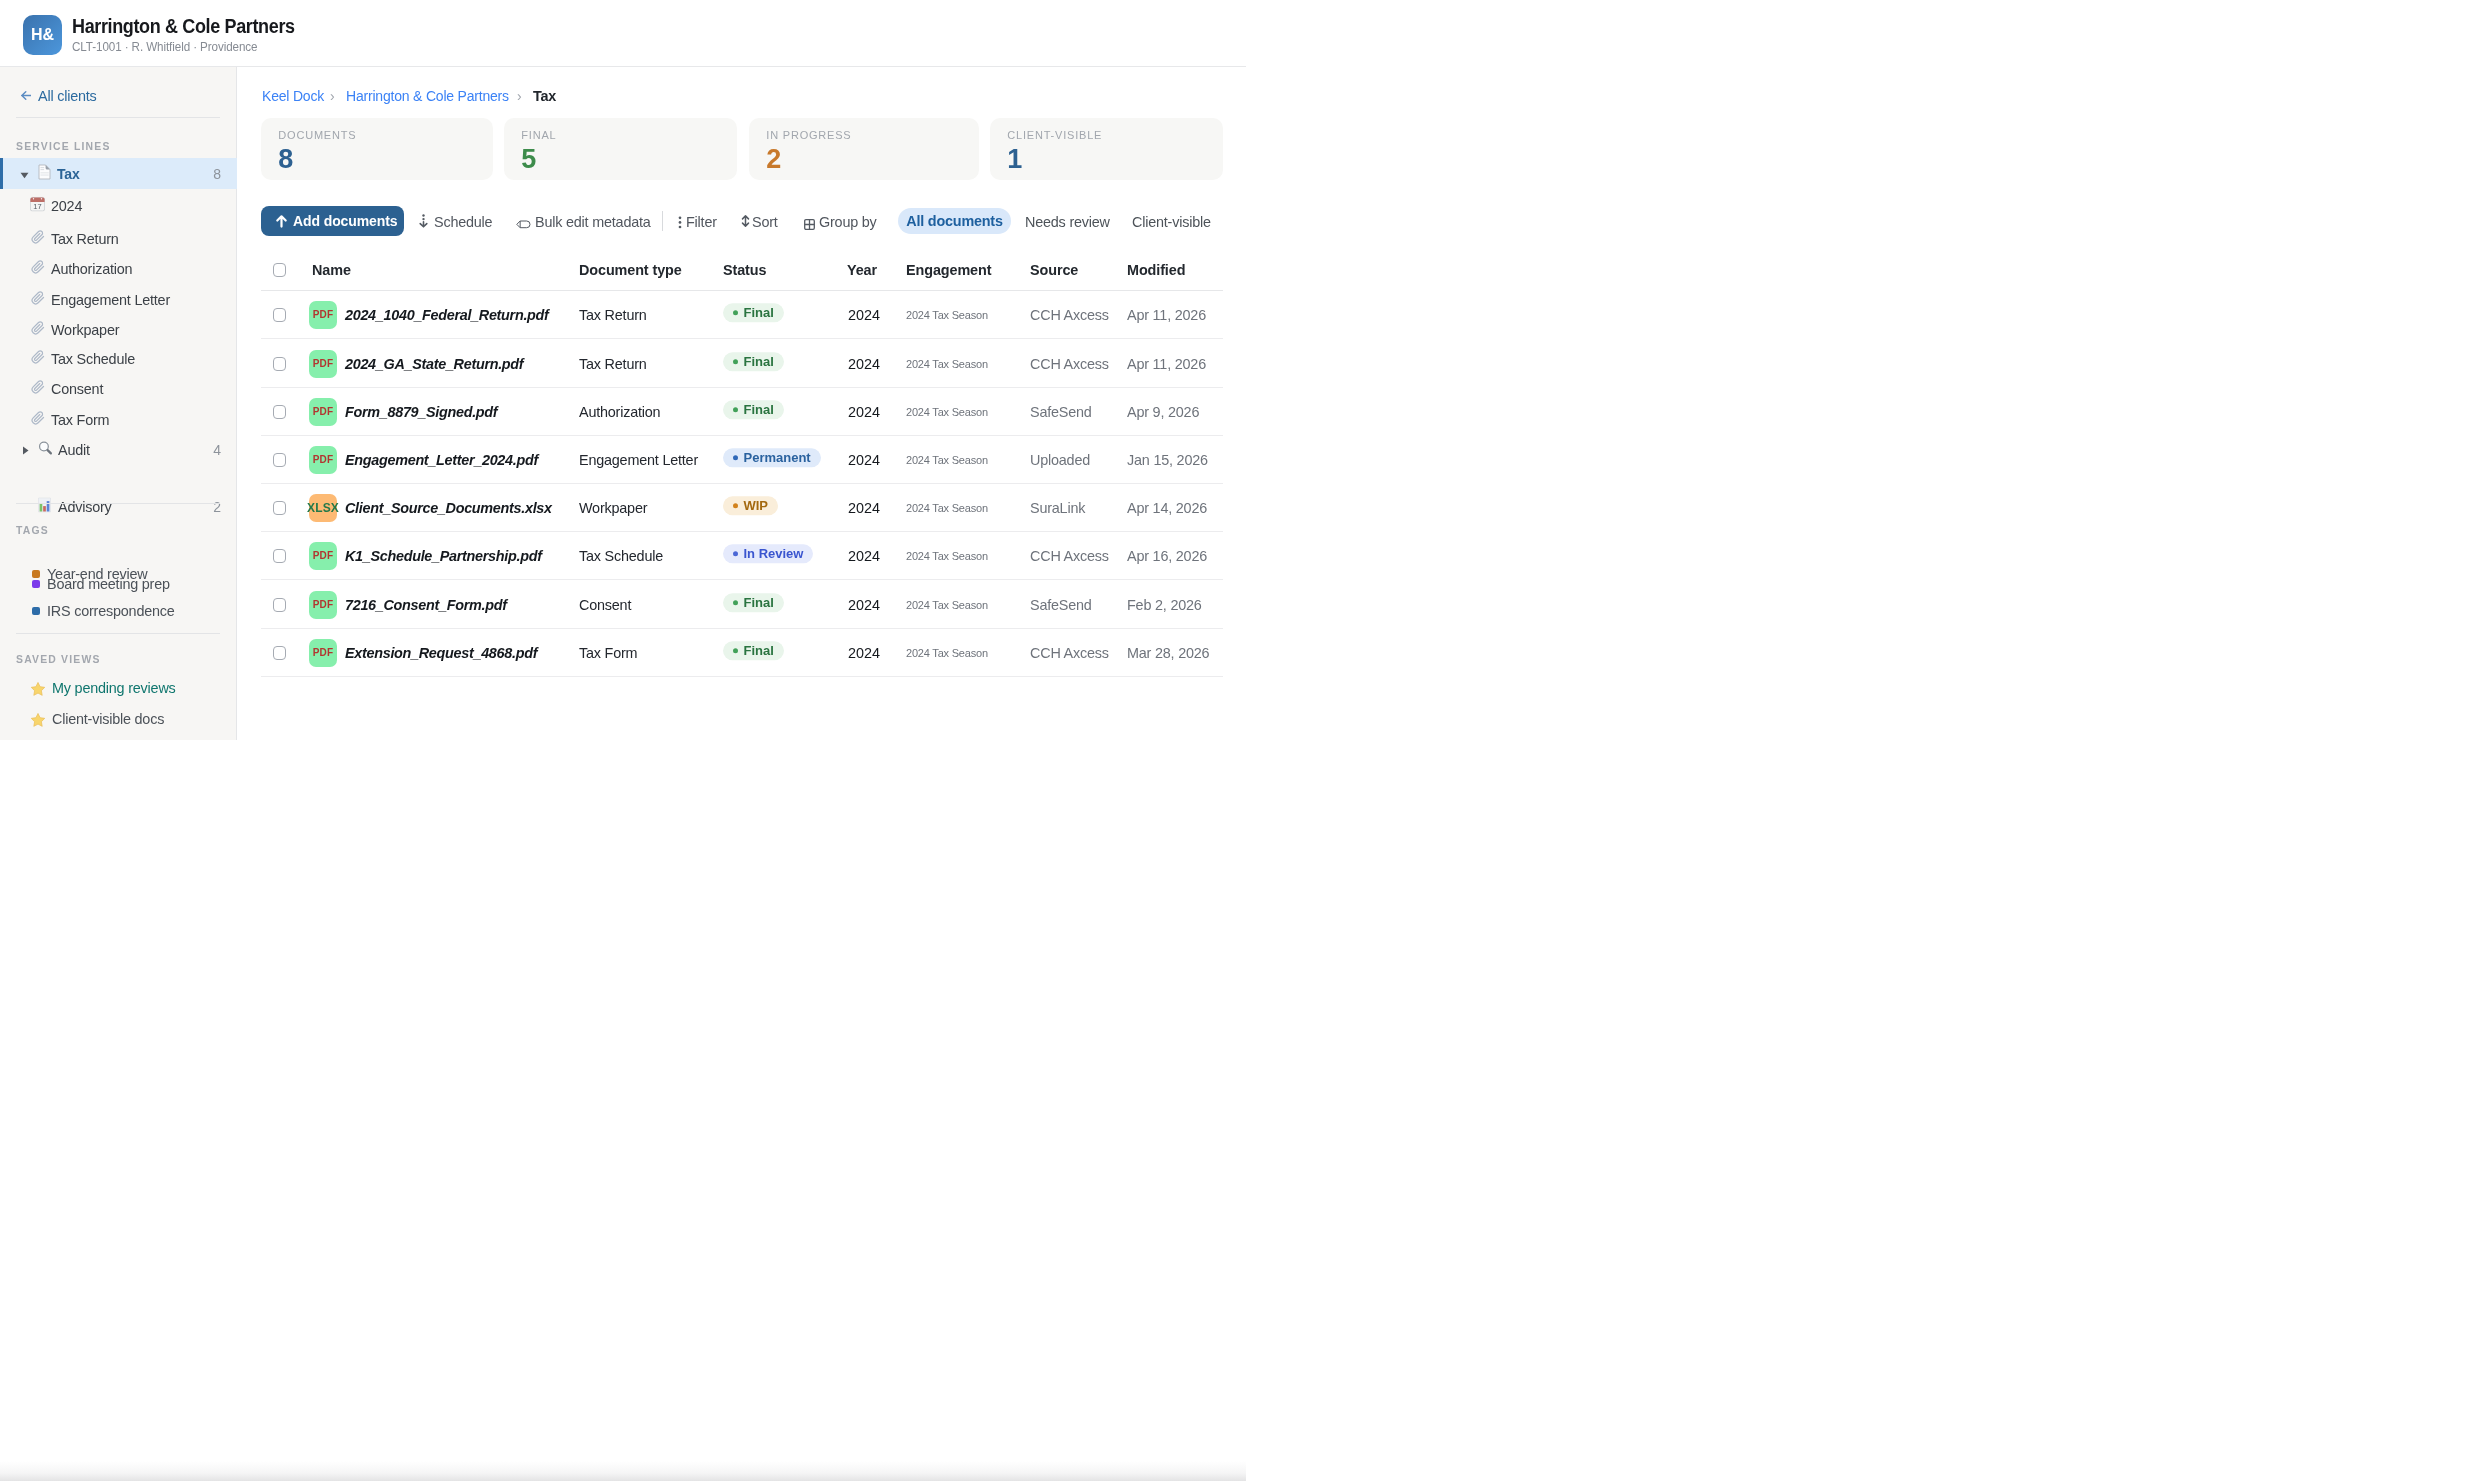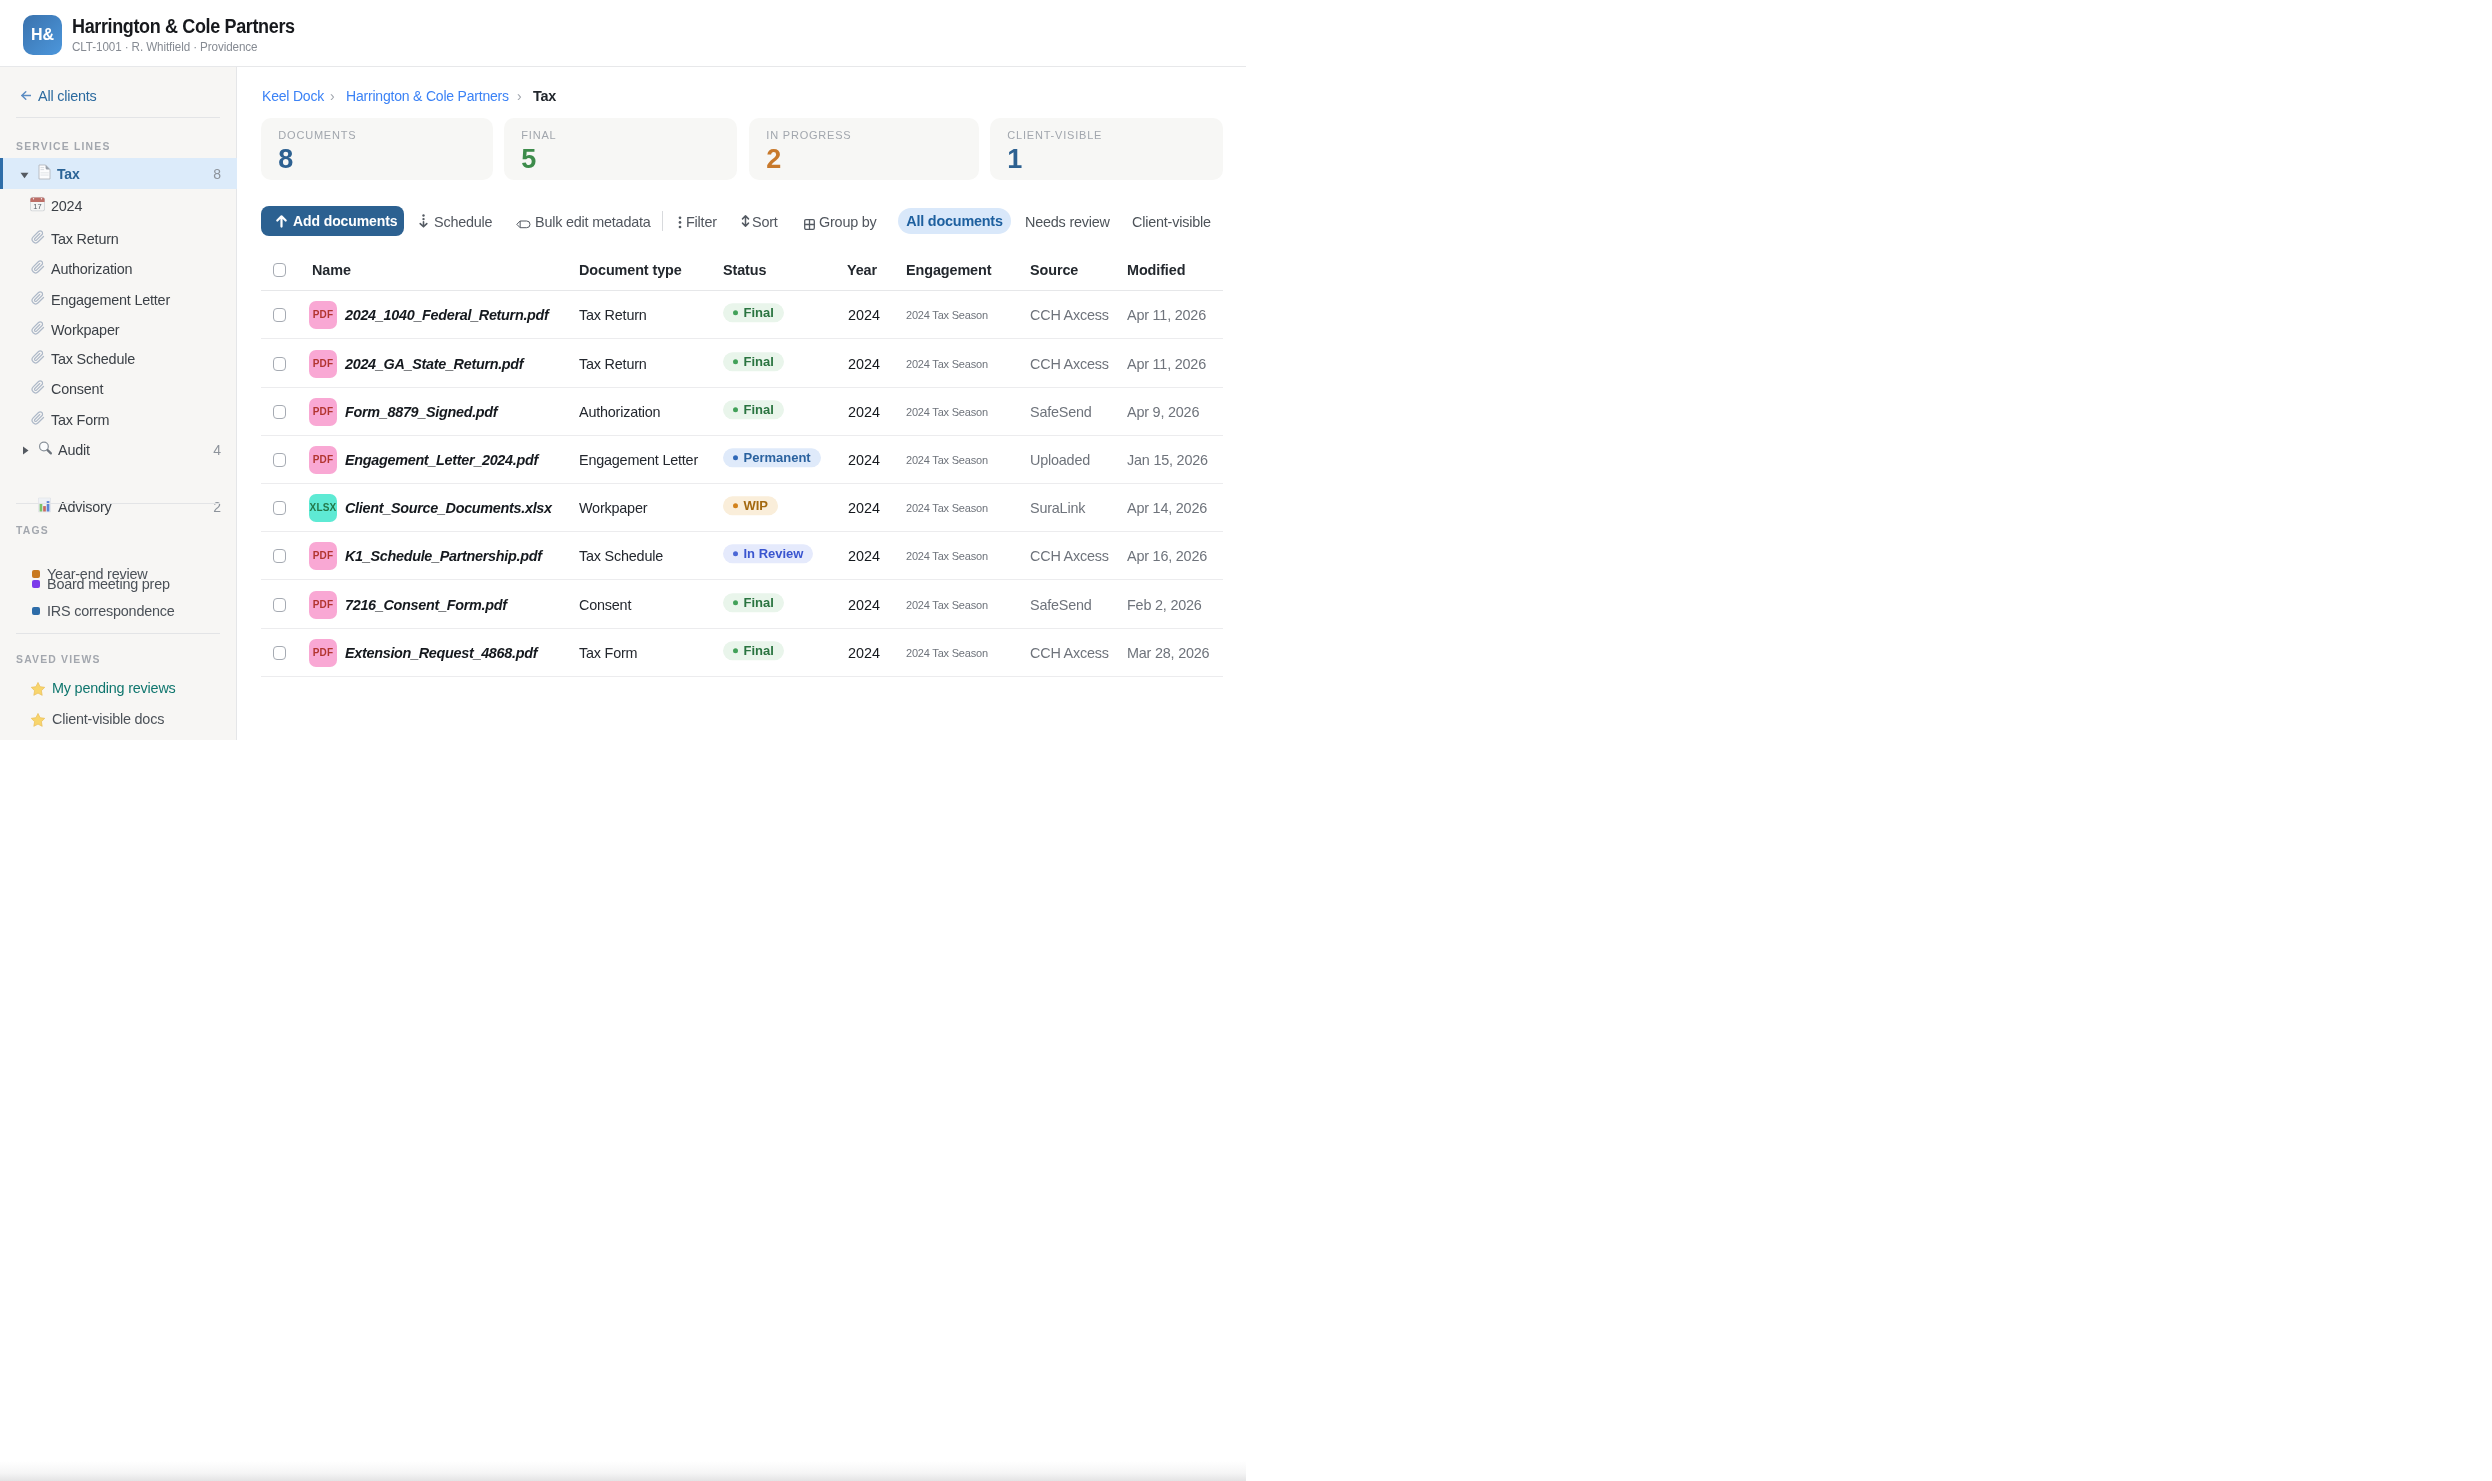--- a/index.html
+++ b/index.html
@@ -41,22 +41,22 @@
   display:flex;align-items:center;justify-content:center;font-size:14.4px;font-weight:700;color:#1e609f;letter-spacing:-0.2px;}
 .tseg{position:absolute;top:214px;font-size:14.4px;color:#4d5359;white-space:nowrap;letter-spacing:-0.2px;}
 
 .thead .col, .trow .col{position:absolute;top:50%;transform:translateY(-50%);white-space:nowrap;}
 .thead{position:absolute;left:261px;top:249px;width:962px;height:42px;}
 .thead .col{font-size:14.4px;font-weight:700;color:#23282e;letter-spacing:-0.1px;}
 .trow{position:absolute;left:261px;width:962px;height:48px;border-bottom:1px solid #ececee;}
 .cb{position:absolute;left:12px;top:50%;transform:translateY(-50%);width:13.3px;height:14px;border:1.5px solid #a6abb3;border-radius:4px;background:#fff;}
 .badge{position:absolute;left:48px;top:50%;transform:translateY(-50%);width:28px;height:28px;border-radius:7px;
   display:flex;align-items:center;justify-content:center;font-size:10px;font-weight:700;letter-spacing:0.2px;}
-.bpdf{background:#f9a8d4;color:#b23530;}
-.bxlsx{background:#5eead4;color:#24794a;font-size:10px;}
+.bpdf{background:#86efac;color:#b23530;}
+.bxlsx{background:#fdba74;color:#24794a;font-size:12px;}
 .nm{left:84px;font-size:14.4px;font-weight:700;color:#15191e;letter-spacing:-0.3px;font-style:italic;}
 .dt{left:318px;font-size:14.4px;color:#23272e;letter-spacing:-0.2px;}
 .pill{left:462px;top:calc(50% - 1.6px) !important;height:19.3px;border-radius:10px;display:flex;align-items:center;font-size:13px;font-weight:700;padding:0 10px;}
 .pill i{display:block;width:5.1px;height:5.1px;border-radius:50%;margin-right:5.4px;}
 .p-final{background:#e9f5eb;color:#2a7440;}
 .p-final i{background:#42a159;}
 .p-perm{background:#dfeafa;color:#2a629f;}
 .p-perm i{background:#3069b8;}
 .p-wip{background:#faeeda;color:#a4690f;}
 .p-wip i{background:#d2821c;}

